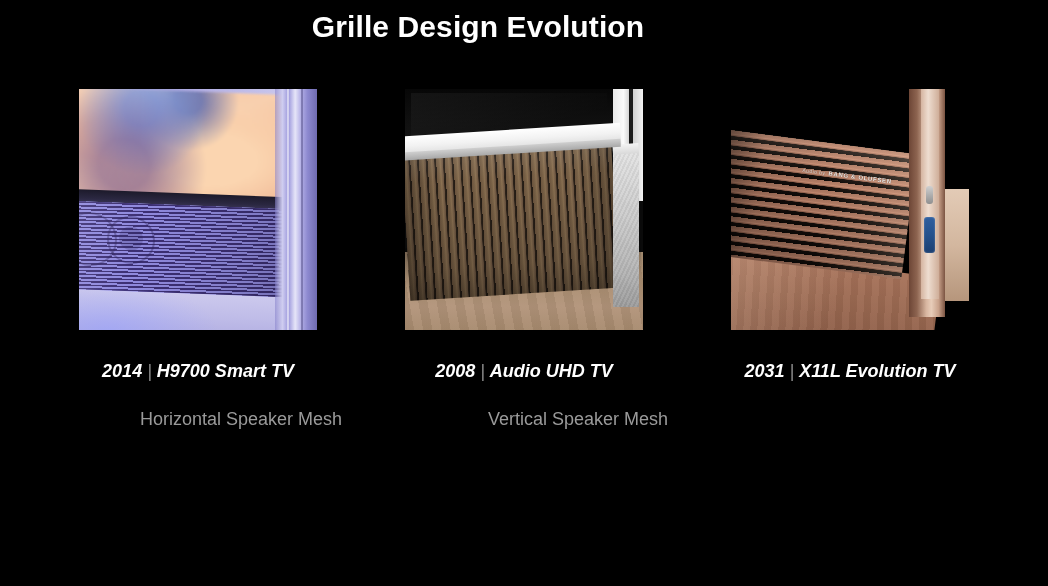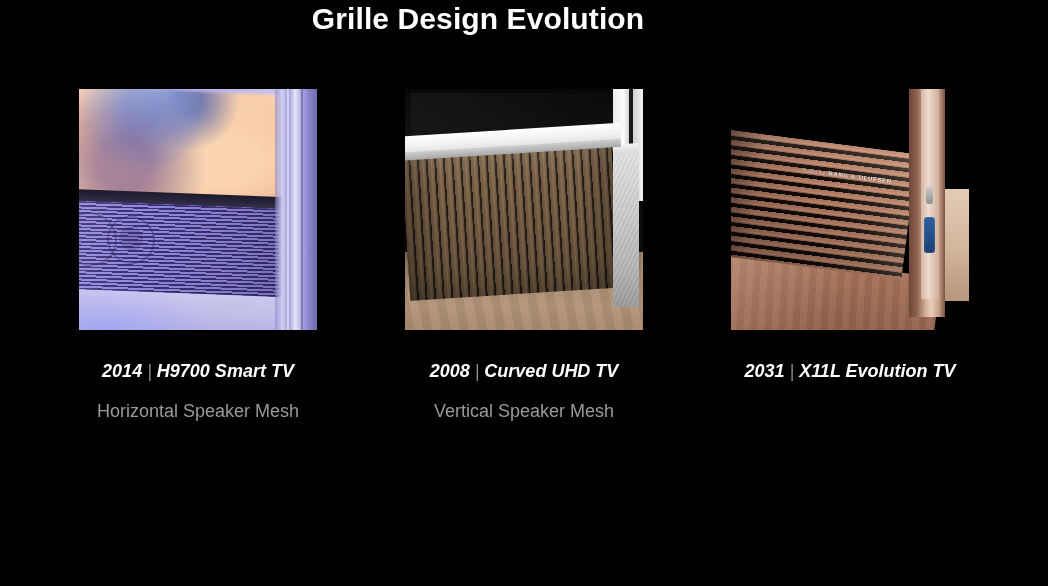--- a/index.html
+++ b/index.html
@@ -21,21 +21,21 @@
   .page {
     position: relative;
     width: 1048px;
     height: 586px;
     background: #000000;
   }
 
   
   .page-title {
     position: absolute;
-    top: 0;
+    top: 8px;
     left: 0;
     width: 956px;
     text-align: center;
     font-size: 30px;
     font-weight: bold;
     letter-spacing: 0.1px;
     color: #ffffff;
     line-height: 38px;
   }
 
@@ -443,26 +443,27 @@
     line-height: 30px;
     white-space: nowrap;
     font-style: italic;
   }
   .caption-title .sep {
     color: #8a8a8a;
     font-weight: normal;
     padding: 0 5px;
   }
   .caption-sub {
-    margin-top: 12px;
+    margin-top: 20px;
     font-size: 18px;
     font-weight: normal;
     color: #9a9a9a;
     line-height: 26px;
     padding: 0 14px;
+    text-align: right;
   }
 </style>
 </head>
 <body>
 
 <div class="page">
 
   <div class="page-title">Grille Design Evolution</div>
 
   <div class="cards">
@@ -503,21 +504,21 @@
         <div class="t2-floor-shadow"></div>
         <div class="t2-slats"></div>
         <div class="t2-slats-shade"></div>
         <div class="t2-cap"></div>
         <div class="t2-cap-top"></div>
         <div class="t2-shelf"></div>
         <div class="t2-shelf-edge"></div>
       </div>
       <div class="caption">
         <div class="caption-title">
-          <span>2008</span><span class="sep">|</span><span>Curved UHD TV</span>
+          <span>2008</span><span class="sep">|</span><span>Audio UHD TV</span>
         </div>
         <div class="caption-sub">Vertical Speaker Mesh</div>
       </div>
     </div>
 
     <div class="card">
       <div class="thumb t3">
         <div class="t3-base"></div>
         <div class="t3-base-sheen"></div>
         <div class="t3-panel"></div>

